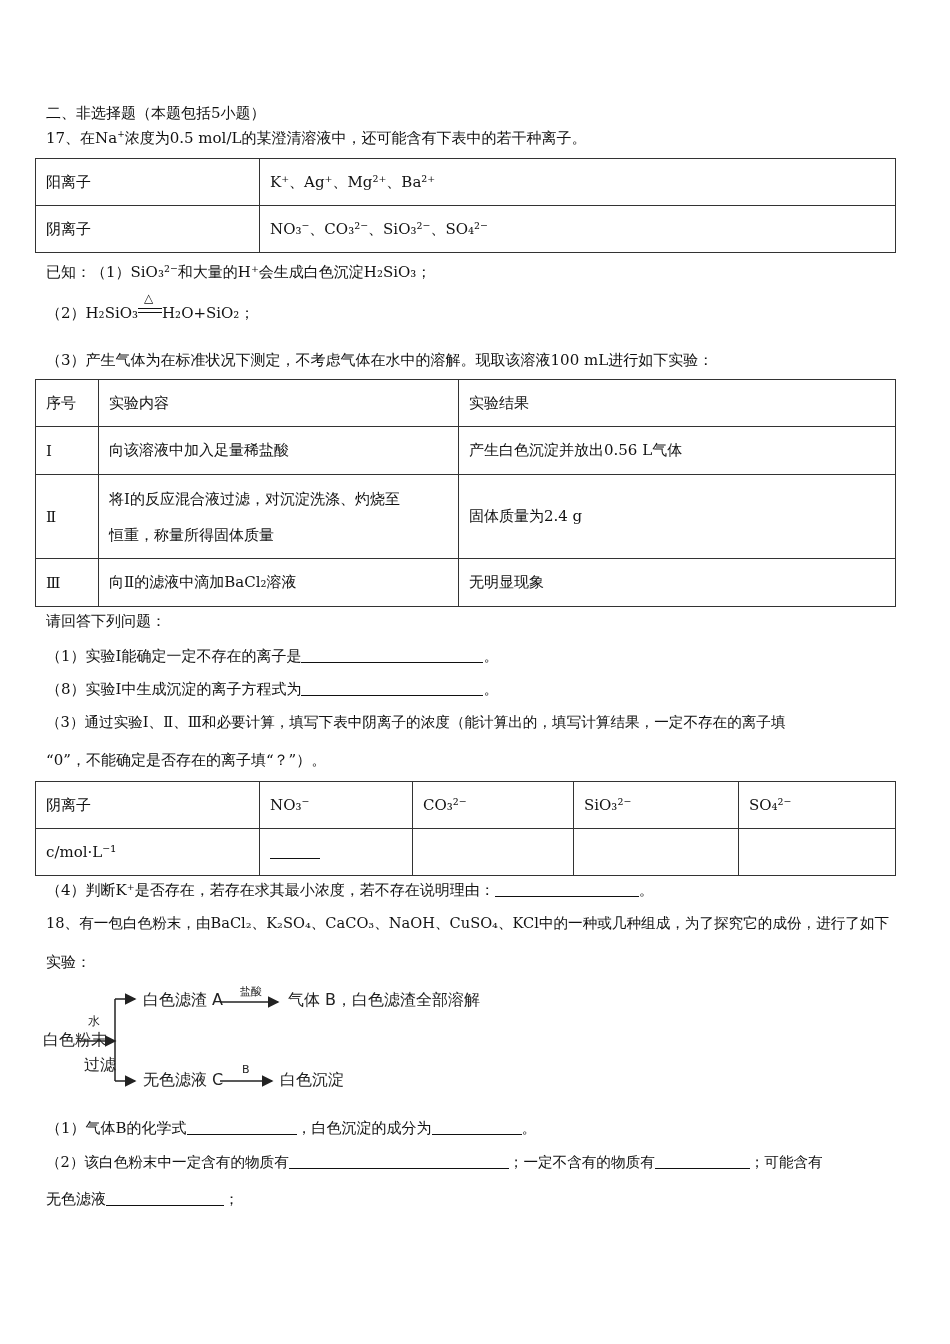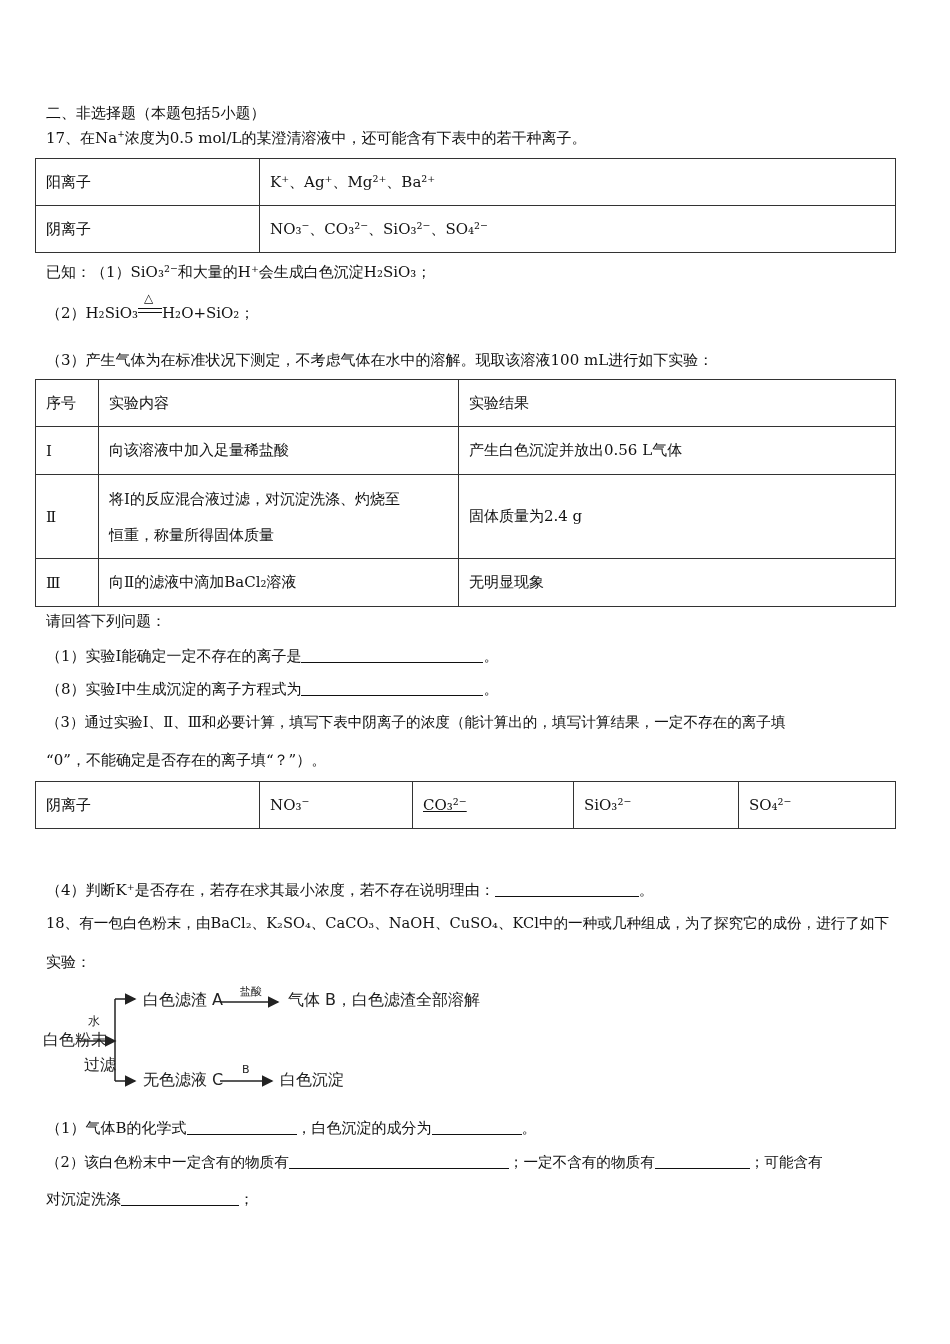--- a/index.html
+++ b/index.html
@@ -85,23 +85,30 @@
   <span>（8）实验Ⅰ中生成沉淀的离子方程式为</span><span class="blank" style="width:182px;"></span><span>。</span>
 </div>
 <div class="abs" style="left:46px; top:712px; font-size:14.6px;">（3）通过实验Ⅰ、Ⅱ、Ⅲ和必要计算，填写下表中阴离子的浓度（能计算出的，填写计算结果，一定不存在的离子填</div>
 <div class="abs" style="left:46px; top:750px;">“0”，不能确定是否存在的离子填“？”）。</div>
 
 <table class="grid" style="left:35px; top:781px; width:861px;">
   <tbody>
       <tr style="height:47px;">
     <td style="width:203px;">阴离子</td>
     <td style="width:132px;">NO₃⁻</td>
-    <td style="width:140px;text-decoration:underline;">CO₃²⁻</td>
+    <td style="width:140px;">CO₃²⁻</td>
     <td style="width:144px;">SiO₃²⁻</td>
     <td>SO₄²⁻</td>
+  </tr>
+  <tr style="height:47px;">
+    <td>c/mol·L⁻¹</td>
+    <td><span class="blank" style="width:50px;"></span></td>
+    <td></td>
+    <td></td>
+    <td></td>
   </tr>
 </tbody>
   </table>
 
 <div class="abs" style="left:46px; top:880px;">
   <span>（4）判断K⁺是否存在，若存在求其最小浓度，若不存在说明理由：</span><span class="blank" style="width:144px;"></span><span>。</span>
 </div>
 
 <div class="abs" style="left:46px; top:913px; font-size:14.6px;">18、有一包白色粉末，由BaCl₂、K₂SO₄、CaCO₃、NaOH、CuSO₄、KCl中的一种或几种组成，为了探究它的成份，进行了如下</div>
 <div class="abs" style="left:46px; top:952px;">实验：</div>
@@ -131,14 +138,14 @@
   <span class="t" style="left:240px; top:85px;">白色沉淀</span>
 </div>
 
 <div class="abs" style="left:46px; top:1118px;">
   <span>（1）气体B的化学式</span><span class="blank" style="width:110px;"></span><span>，白色沉淀的成分为</span><span class="blank" style="width:90px;"></span><span>。</span>
 </div>
 <div class="abs" style="left:46px; top:1152px; font-size:14.6px;">
   <span>（2）该白色粉末中一定含有的物质有</span><span class="blank" style="width:220px;"></span><span>；一定不含有的物质有</span><span class="blank" style="width:95px;"></span><span>；可能含有</span>
 </div>
 <div class="abs" style="left:46px; top:1189px;">
-  <span>对沉淀洗涤</span><span class="blank" style="width:118px;"></span><span>；</span>
+  <span>无色滤液</span><span class="blank" style="width:118px;"></span><span>；</span>
 </div>
 
 </body></html>

